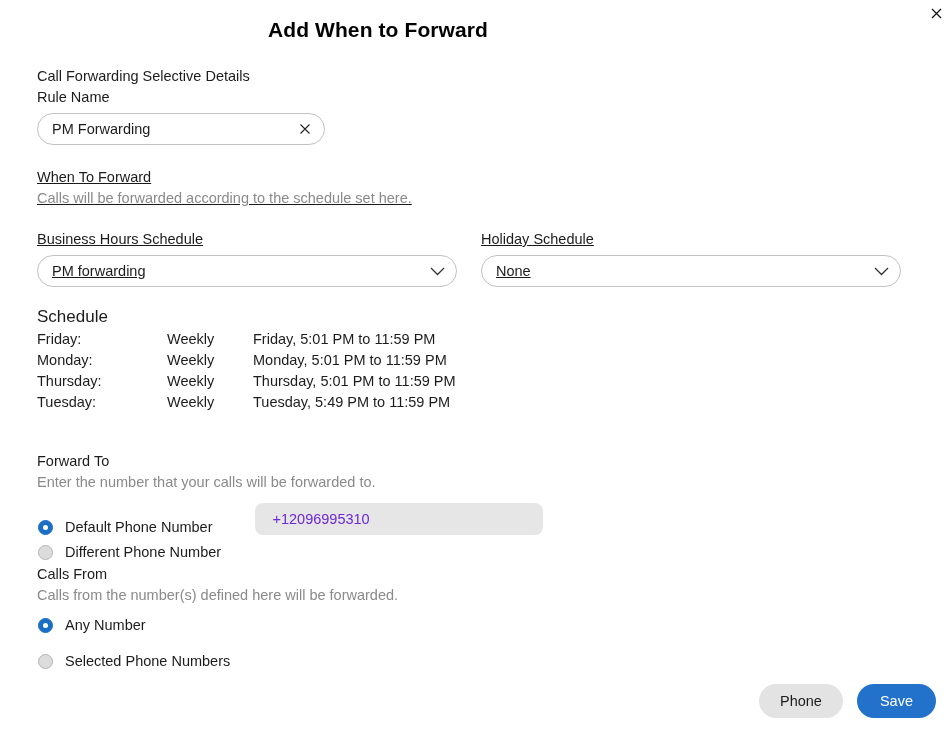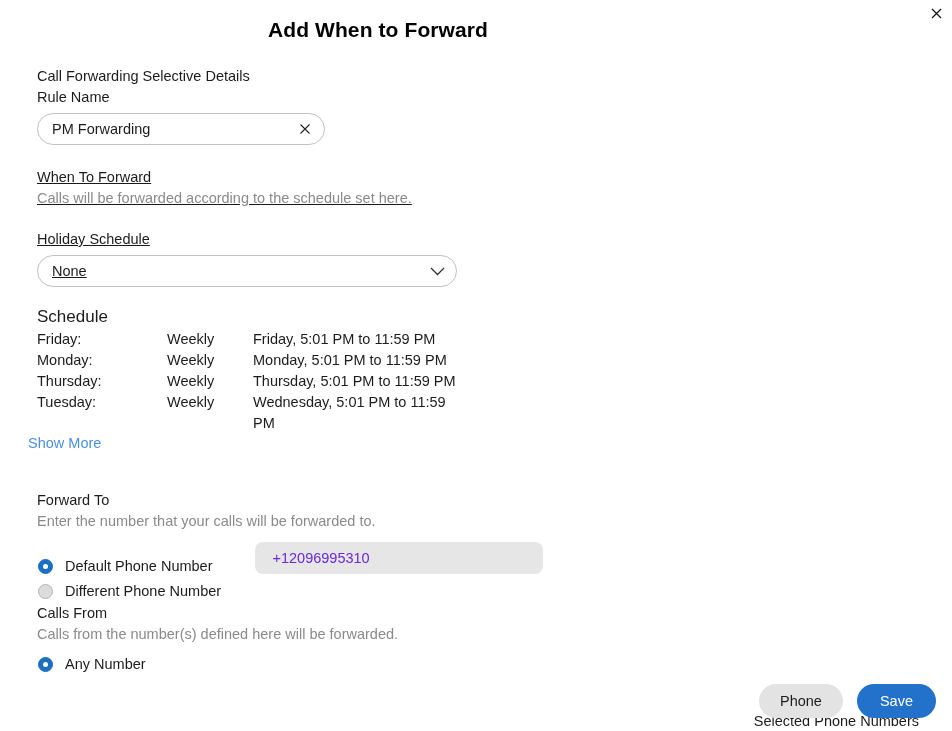--- a/index.html
+++ b/index.html
@@ -284,20 +284,31 @@
         </svg>
       </span>
     </div>
   </div>
 
   <div class="pad" style="margin-top:22px;text-decoration:underline;">
     <div class="label">When To Forward</div>
     <div class="sublabel">Calls will be forwarded according to the schedule set here.</div>
 
     <div class="two-col">
+      <div class="col">
+        <div class="label">Business Hours Schedule</div>
+        <div class="select">
+          <span class="value">PM forwarding</span>
+          <span class="chev">
+            <svg width="15" height="9" viewBox="0 0 15 9" aria-hidden="true">
+              <path d="M1 1 L7.5 7.5 L14 1" stroke="#333" stroke-width="1.3" fill="none"></path>
+            </svg>
+          </span>
+        </div>
+      </div>
 
       <div class="col">
         <div class="label">Holiday Schedule</div>
         <div class="select">
           <span class="value">None</span>
           <span class="chev">
             <svg width="15" height="9" viewBox="0 0 15 9" aria-hidden="true">
               <path d="M1 1 L7.5 7.5 L14 1" stroke="#333" stroke-width="1.3" fill="none"></path>
             </svg>
           </span>
@@ -320,26 +331,23 @@
       <span class="sched-detail">Monday, 5:01 PM to 11:59 PM</span>
     </div>
     <div class="sched-row">
       <span class="sched-day">Thursday:</span>
       <span class="sched-freq">Weekly</span>
       <span class="sched-detail">Thursday, 5:01 PM to 11:59 PM</span>
     </div>
     <div class="sched-row">
       <span class="sched-day">Tuesday:</span>
       <span class="sched-freq">Weekly</span>
-      <span class="sched-detail">Wednesday, 5:01 PM to 11:59 PM</span>
-    </div>
-
-    <div style="margin-left:-9px;">
-      <span class="show-more">Show More</span>
-    </div>
+      <span class="sched-detail">Tuesday, 5:49 PM to 11:59 PM</span>
+    </div>
+
   </div>
 
   <div class="pad" style="margin-top:38px;">
     <div class="label">Forward To</div>
     <div class="sublabel">Enter the number that your calls will be forwarded to.</div>
 
     <div class="radio-line" style="margin-top:10px;">
       <span class="radio on"></span>
       <span class="radio-label">Default Phone Number</span>
       <div class="phone-box" style="margin-left:42px;">
@@ -355,21 +363,21 @@
 
   <div class="pad" style="margin-top:4px;">
     <div class="label">Calls From</div>
     <div class="sublabel">Calls from the number(s) defined here will be forwarded.</div>
 
     <div class="radio-line" style="margin-top:11px;">
       <span class="radio on"></span>
       <span class="radio-label">Any Number</span>
     </div>
 
-    <div class="radio-line" style="margin-top:26px;flex-direction:column;">
+    <div class="radio-line" style="margin-top:20px;">
       <span class="radio off"></span>
       <span class="radio-label">Selected Phone Numbers</span>
     </div>
   </div>
 
 </div>
 
 <div class="footer">
   <button class="btn btn-cancel">Phone</button>
   <button class="btn btn-save">Save</button>

